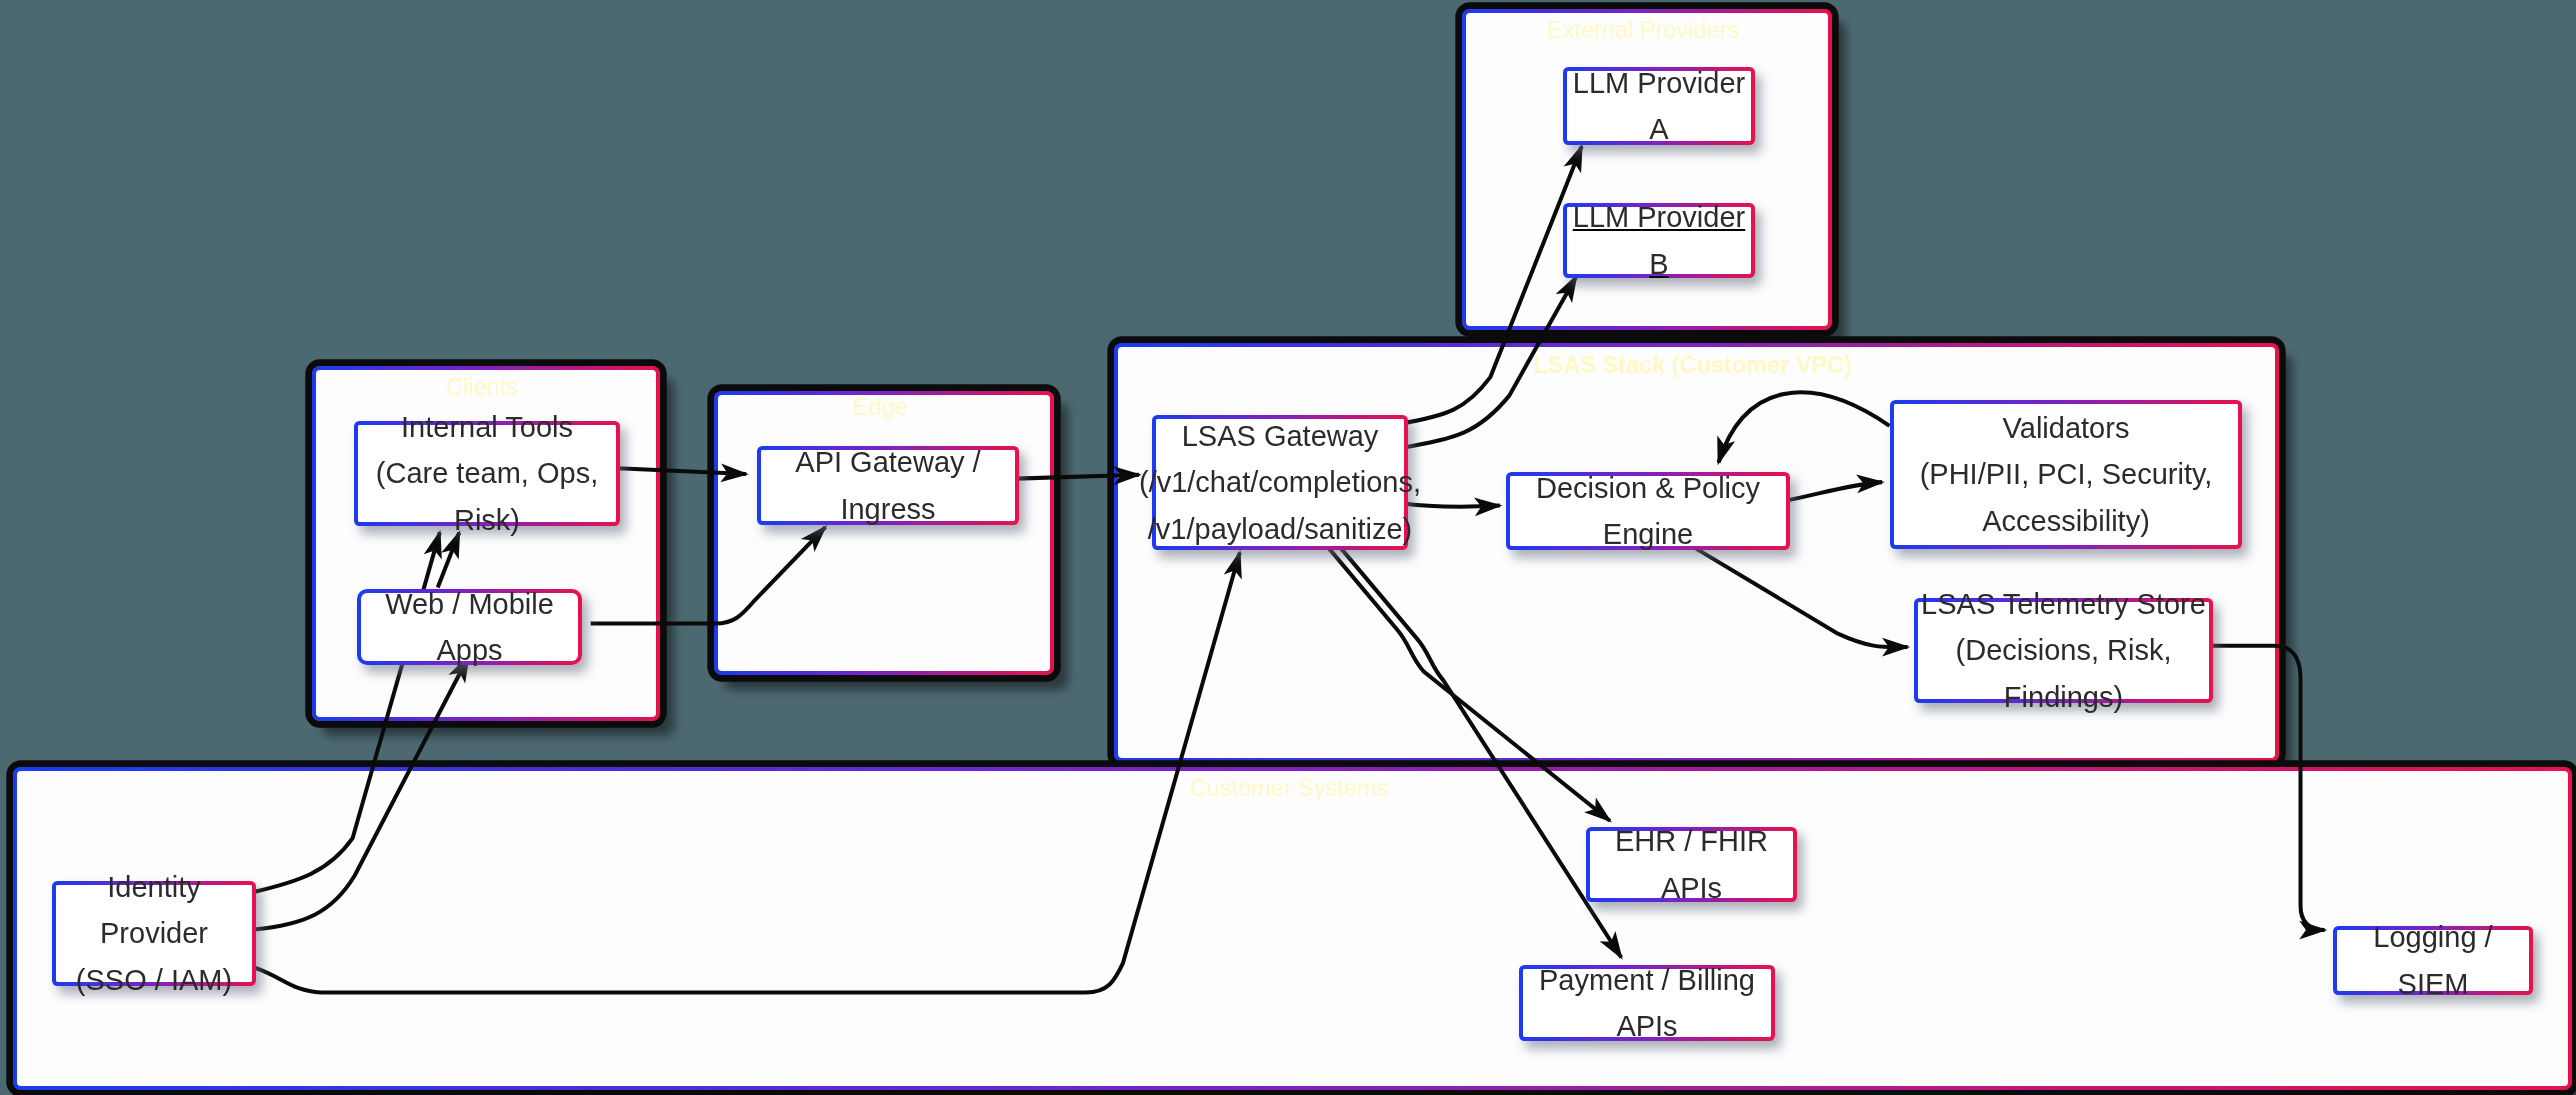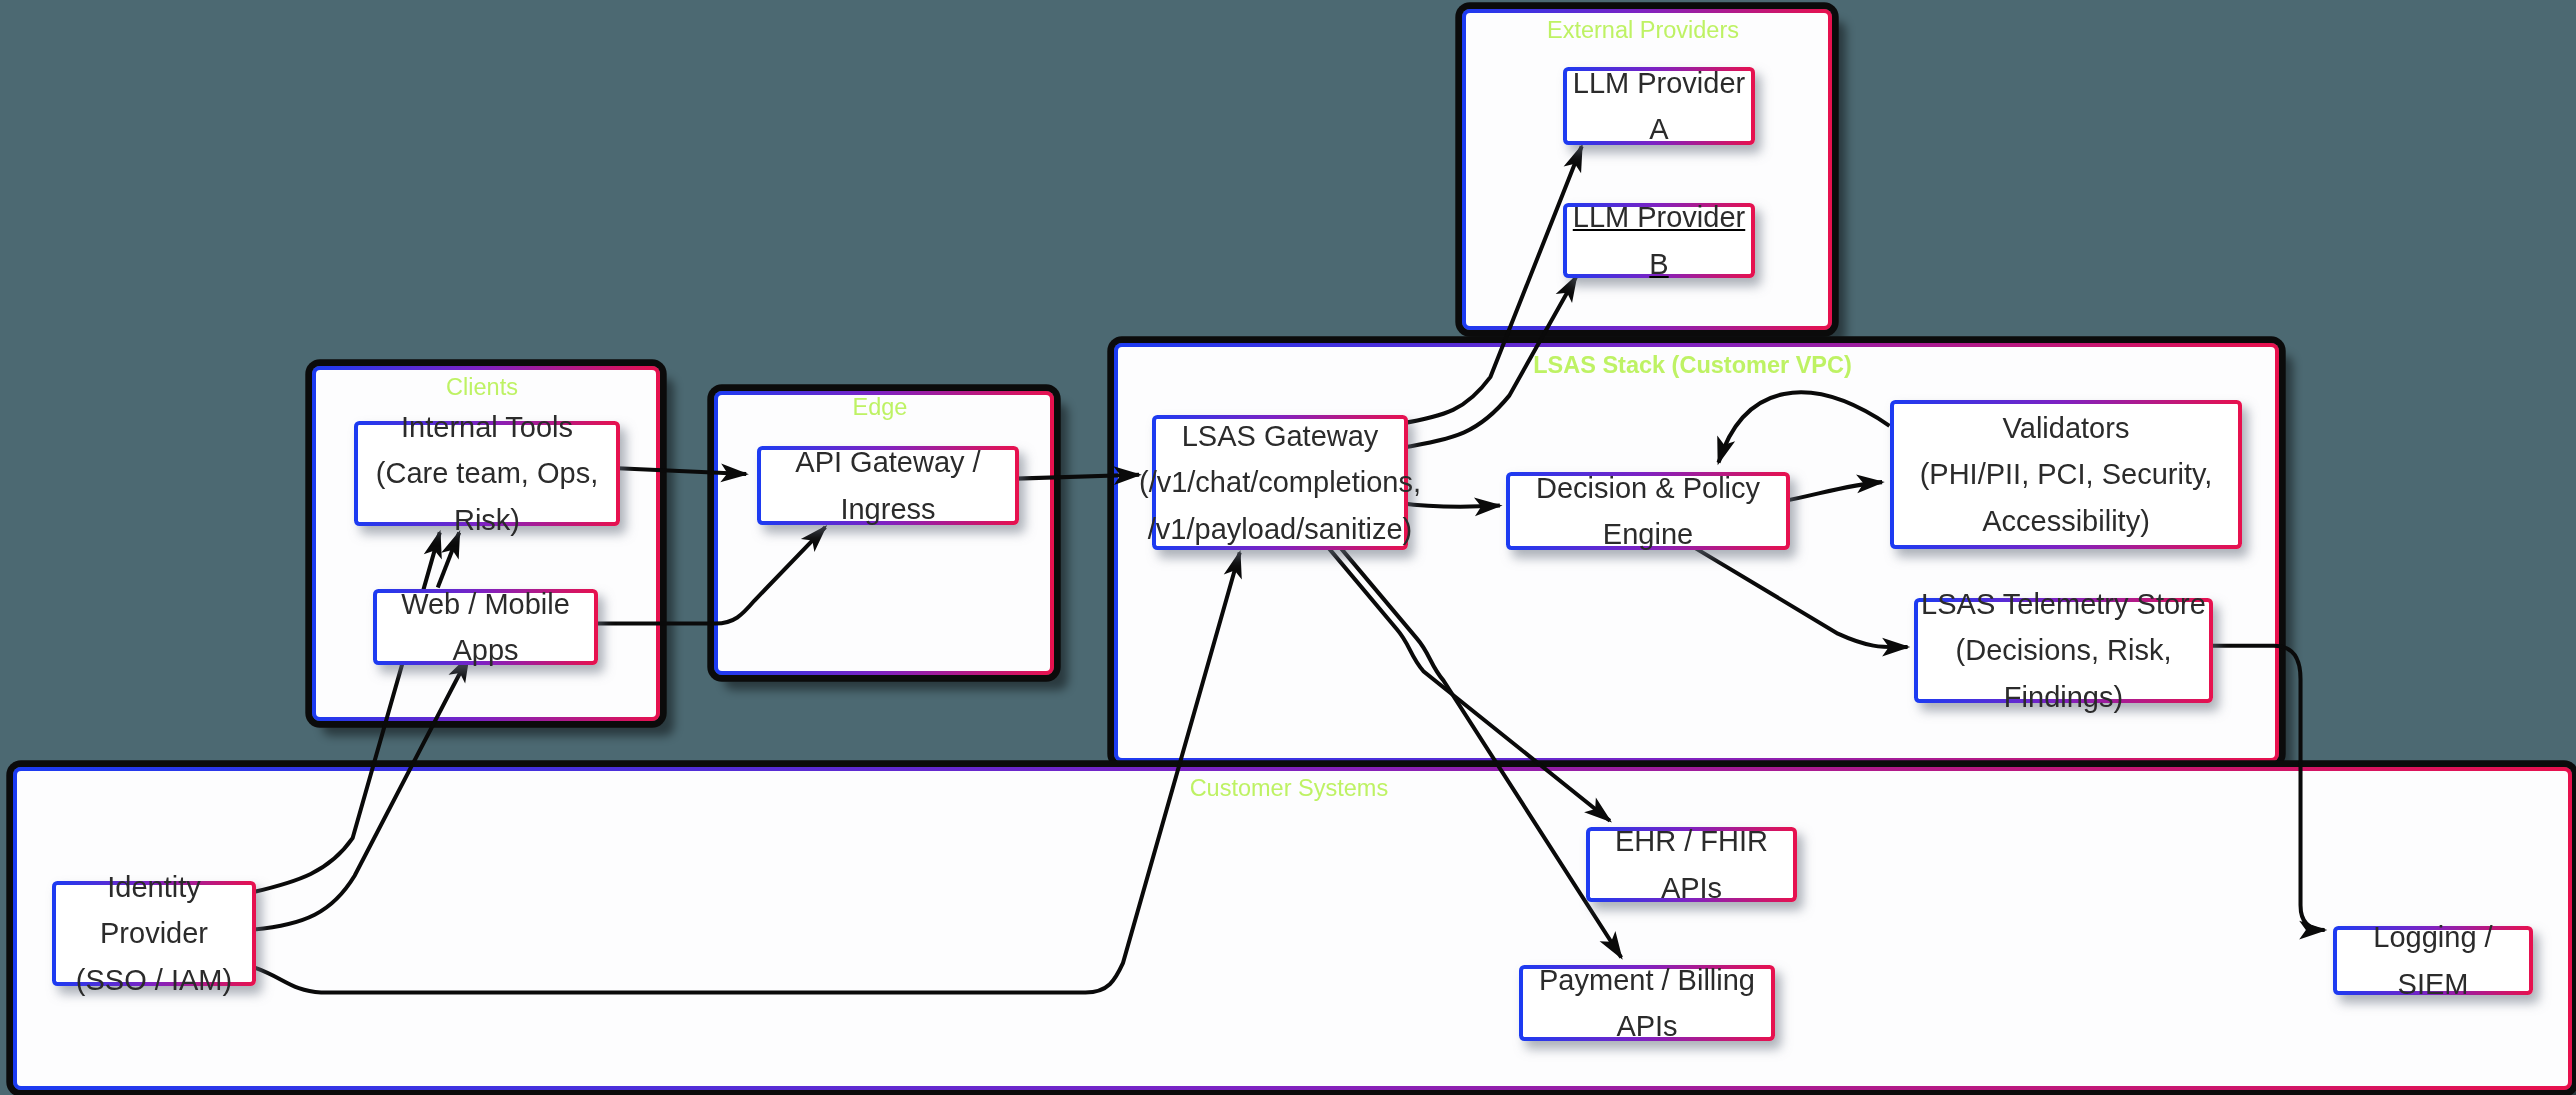--- a/index.html
+++ b/index.html
@@ -4,21 +4,21 @@
 <style>
   html,body{margin:0;padding:0;background:#4c6972;}
   #canvas{position:relative;width:2576px;height:1095px;background:#4c6972;overflow:hidden;
           font-family:"Liberation Sans", sans-serif;}
   .container{position:absolute;border:4px solid transparent;border-radius:8px;
     background:linear-gradient(#fdfdfe,#fdfdfe) padding-box,
                linear-gradient(90deg,#1b3bf2 0%,#7d22c3 48%,#e8114d 100%) border-box;
     box-shadow:0 0 0 6.7px #0b0b0b, 12px 13.4px 9.4px 1.3px rgba(0,0,0,.45);
     z-index:1;}
   .ctitle{position:absolute;top:8px;left:0;right:0;text-align:center;
-    font-size:23.5px;color:#bef264;z-index:2;}
+    font-size:23.5px;color:#fef9c3;z-index:2;}
   #edges{position:absolute;left:0;top:0;z-index:3;pointer-events:none;}
   .node{position:absolute;border:4px solid transparent;border-radius:5.4px;
     background:linear-gradient(#ffffff,#ffffff) padding-box,
                linear-gradient(90deg,#1b3bf2 0%,#7d22c3 48%,#e8114d 100%) border-box;
     box-shadow:6px 7.4px 10.7px rgba(105,115,130,.55);
     display:flex;align-items:center;justify-content:center;text-align:center;
     z-index:4;}
   .nlabel{font-size:29px;line-height:1.6;color:#2b2b2b;white-space:pre-line;}
   .epath{stroke:#0a0a0a;stroke-width:6;fill:none;}
 </style>
@@ -72,21 +72,21 @@
 
   <div class="node" style="left:1563px;top:203px;width:184px;height:67px;text-decoration:underline;">
     <div class="nlabel">LLM Provider B</div>
   </div>
 
   <div class="node" style="left:354px;top:421px;width:258px;height:97px;">
     <div class="nlabel">Internal Tools
 (Care team, Ops, Risk)</div>
   </div>
 
-  <div class="node" style="left:373px;top:589px;width:217px;height:68px;">
+  <div class="node" style="left:357px;top:589px;width:217px;height:68px;border-radius:10px;">
     <div class="nlabel">Web / Mobile Apps</div>
   </div>
 
   <div class="node" style="left:757px;top:446px;width:254px;height:71px;">
     <div class="nlabel">API Gateway / Ingress</div>
   </div>
 
   <div class="node" style="left:1152px;top:415px;width:248px;height:127px;">
     <div class="nlabel">LSAS Gateway
 (/v1/chat/completions,

